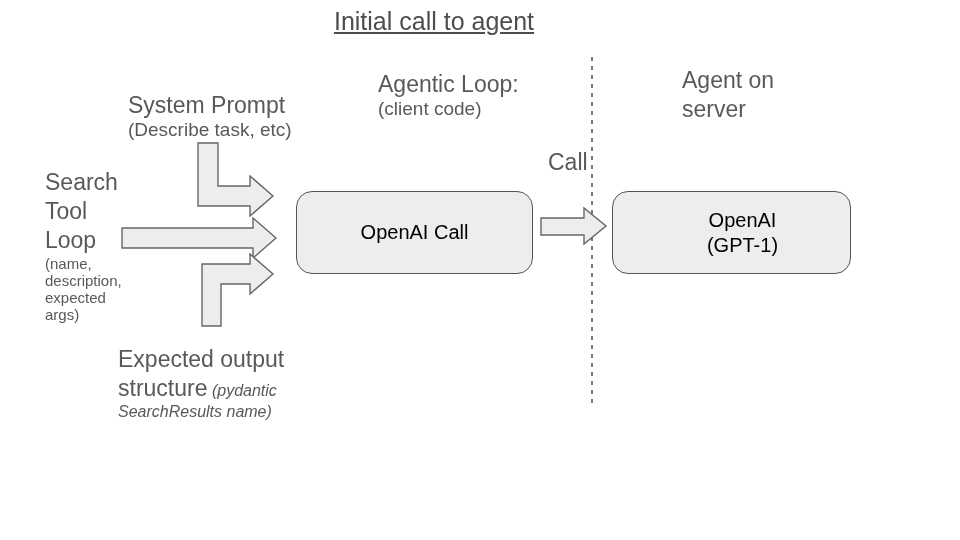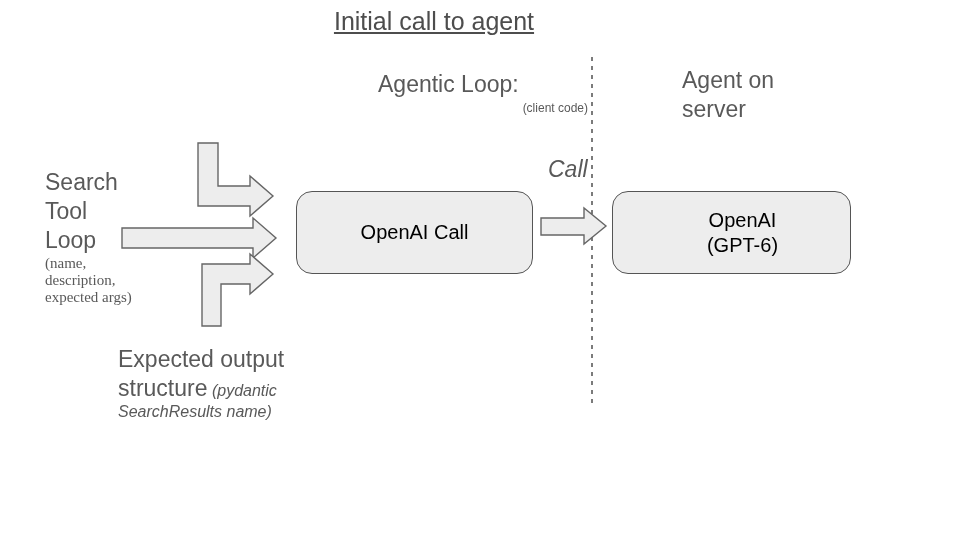--- a/index.html
+++ b/index.html
@@ -22,30 +22,28 @@
     color: #4d4d4d;
     text-decoration: underline;
     text-align: center;
   }
   .label {
     font-size: 23px;
     line-height: 29px;
     color: #595959;
   }
   .sub {
-    font-size: 12px;
+    font-size: 19px;
     line-height: 19px;
     color: #595959;
-    text-align: right;
   }
   .sub-small {
     font-size: 15px;
     line-height: 17px;
     color: #595959;
-    font-family: Liberation Serif, serif;
   }
   .italic-note {
     font-size: 16px;
     font-style: italic;
     color: #595959;
   }
   .node {
     position: absolute;
     background: #ededed;
     border: 1.5px solid #555555;
@@ -86,42 +84,46 @@
   <svg class="layer" width="960" height="540" viewBox="0 0 960 540">
     <line class="divider" x1="592" y1="57" x2="592" y2="407"></line>
     <polygon class="arrow" points="198,143 218,143 218,186 250,186 250,176 273,196 250,216 250,206 198,206" fill="#ededed"></polygon>
     <polygon class="arrow" points="122,228 253,228 253,218 276,238 253,258 253,248 122,248" fill="#ededed"></polygon>
     <polygon class="arrow" points="202,326 202,264 250,264 250,254 273,274 250,294 250,284 221,284 221,326" fill="#ededed"></polygon>
     <polygon class="arrow" points="541,218 584,218 584,208 606,226 584,244 584,235 541,235" fill="#ededed"></polygon>
   </svg>
 
   <div class="abs title" style="left:284px; top:6px; width:300px;">Initial call to agent</div>
 
+  <div class="abs" style="left:128px; top:91px; width:210px;">
+    <div class="label">System Prompt</div>
+    <div class="sub">(Describe task, etc)</div>
+  </div>
 
   <div class="abs" style="left:347px; top:70px; width:210px;margin-left:31px;">
     <div class="label">Agentic Loop:</div>
     <div class="sub">(client code)</div>
   </div>
 
   <div class="abs label" style="left:682px; top:66px; width:108px;">Agent on server</div>
 
   <div class="abs" style="left:45px; top:168px; width:92px;">
     <div class="label">Search Tool Loop</div>
     <div class="sub-small">(name, description, expected args)</div>
   </div>
 
-  <div class="abs label" style="left:548px; top:155px;font-style:italic;">Call</div>
+  <div class="abs label" style="left:548px; top:148px;">Call</div>
 
   <div class="abs" style="left:118px; top:345px; width:190px;">
     <span class="label">Expected output structure</span>
     <span class="italic-note">(pydantic SearchResults name)</span>
   </div>
 
   <div class="node" style="left:296px; top:191px; width:237px; height:83px;align-items:center;">
     <div>OpenAI Call</div>
   </div>
 
   <div class="node" style="left:612px; top:191px; width:239px; height:83px;padding-left:22px;">
     <div>OpenAI</div>
-    <div>(GPT-6)</div>
+    <div>(GPT-1)</div>
   </div>
 
 </div>
 
 </body></html>

